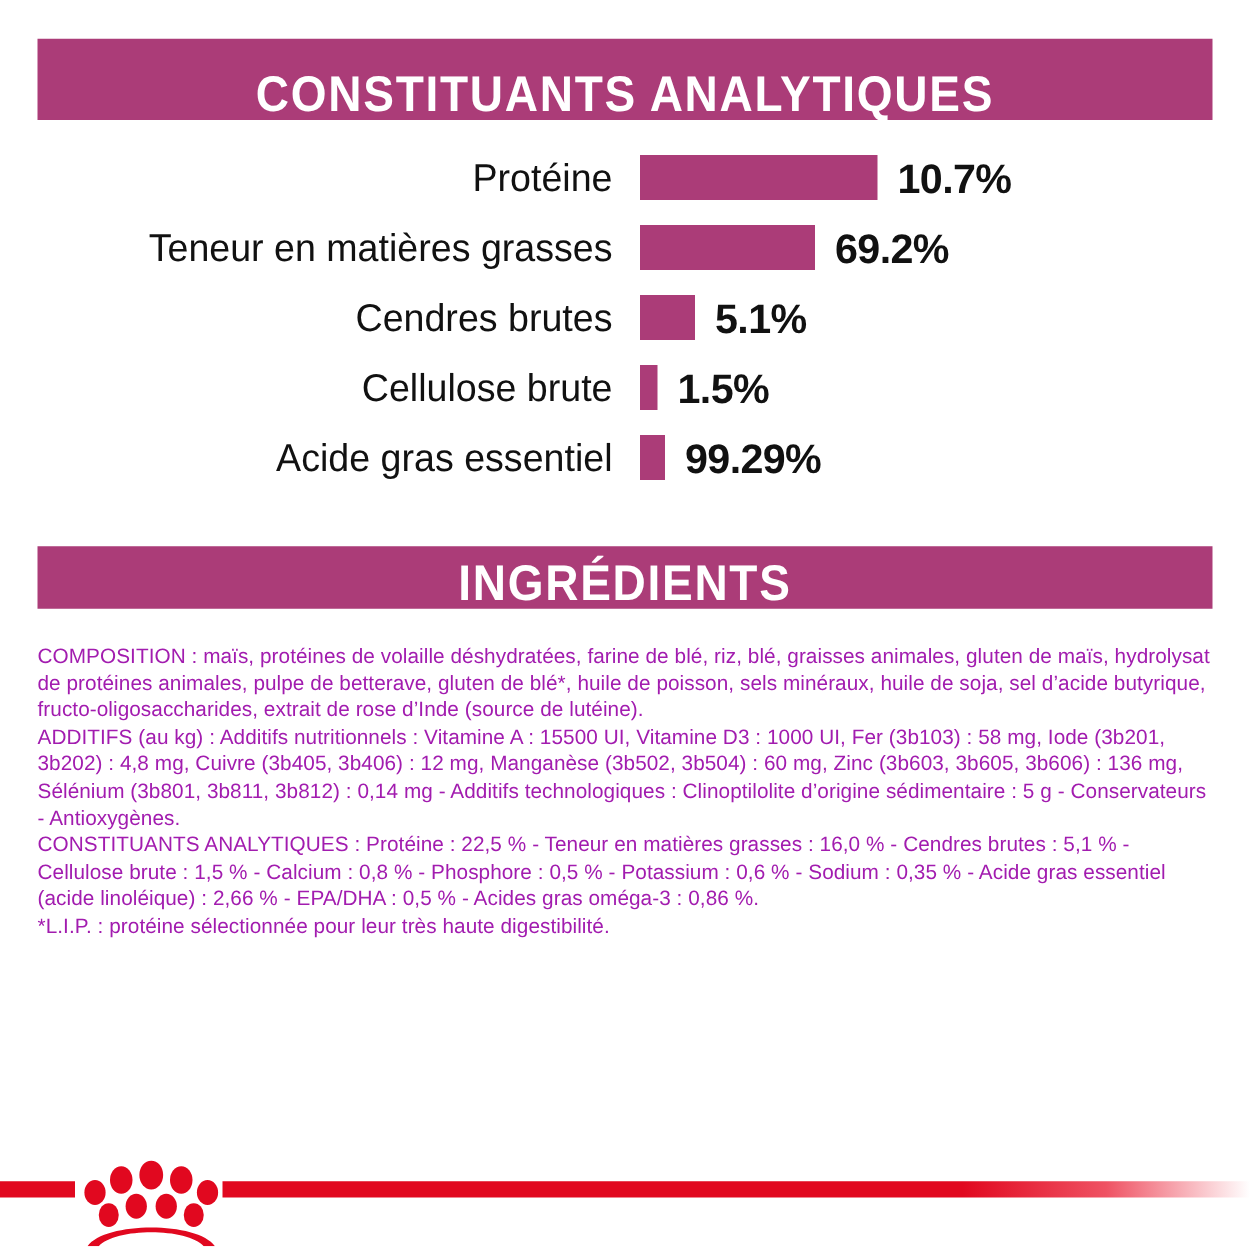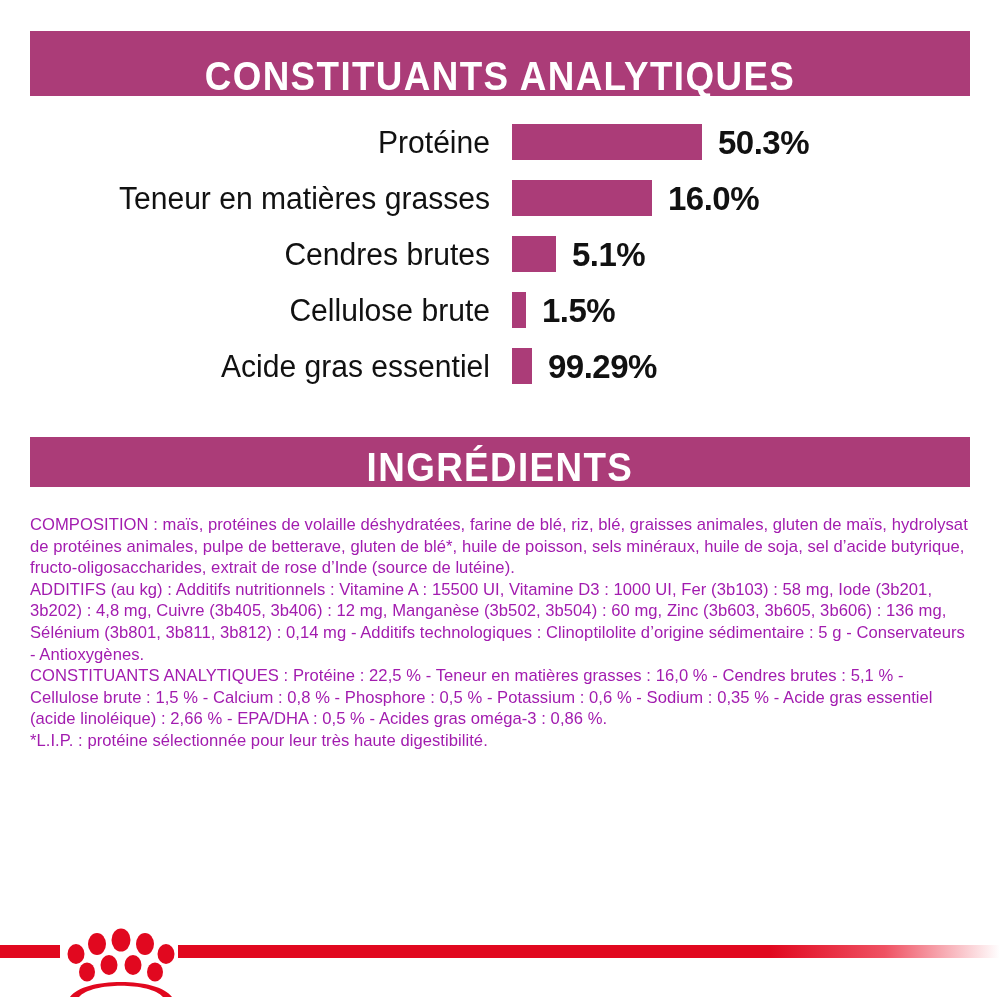--- a/index.html
+++ b/index.html
@@ -142,29 +142,29 @@
 <div class="band" id="band-analytics">
   <span class="band-title">CONSTITUANTS ANALYTIQUES</span>
 </div>
 
 <div id="chart">
     <div class="chart-row">
       <div class="row-label">Protéine</div>
       <div class="row-bar-wrap"></div>
       <div class="bar-zone">
         <div class="bar" style="width: 190px; background: rgb(171, 60, 120);"></div>
-        <div class="bar-value">50.3%</div>
+        <div class="bar-value">10.7%</div>
       </div>
     </div>
     <div class="chart-row">
       <div class="row-label">Teneur en matières grasses</div>
       <div class="row-bar-wrap"></div>
       <div class="bar-zone">
         <div class="bar" style="width: 140px; background: rgb(171, 60, 120);"></div>
-        <div class="bar-value">16.0%</div>
+        <div class="bar-value">69.2%</div>
       </div>
     </div>
     <div class="chart-row">
       <div class="row-label">Cendres brutes</div>
       <div class="row-bar-wrap"></div>
       <div class="bar-zone">
         <div class="bar" style="width: 44px; background: rgb(171, 60, 120);"></div>
         <div class="bar-value">5.1%</div>
       </div>
     </div>

